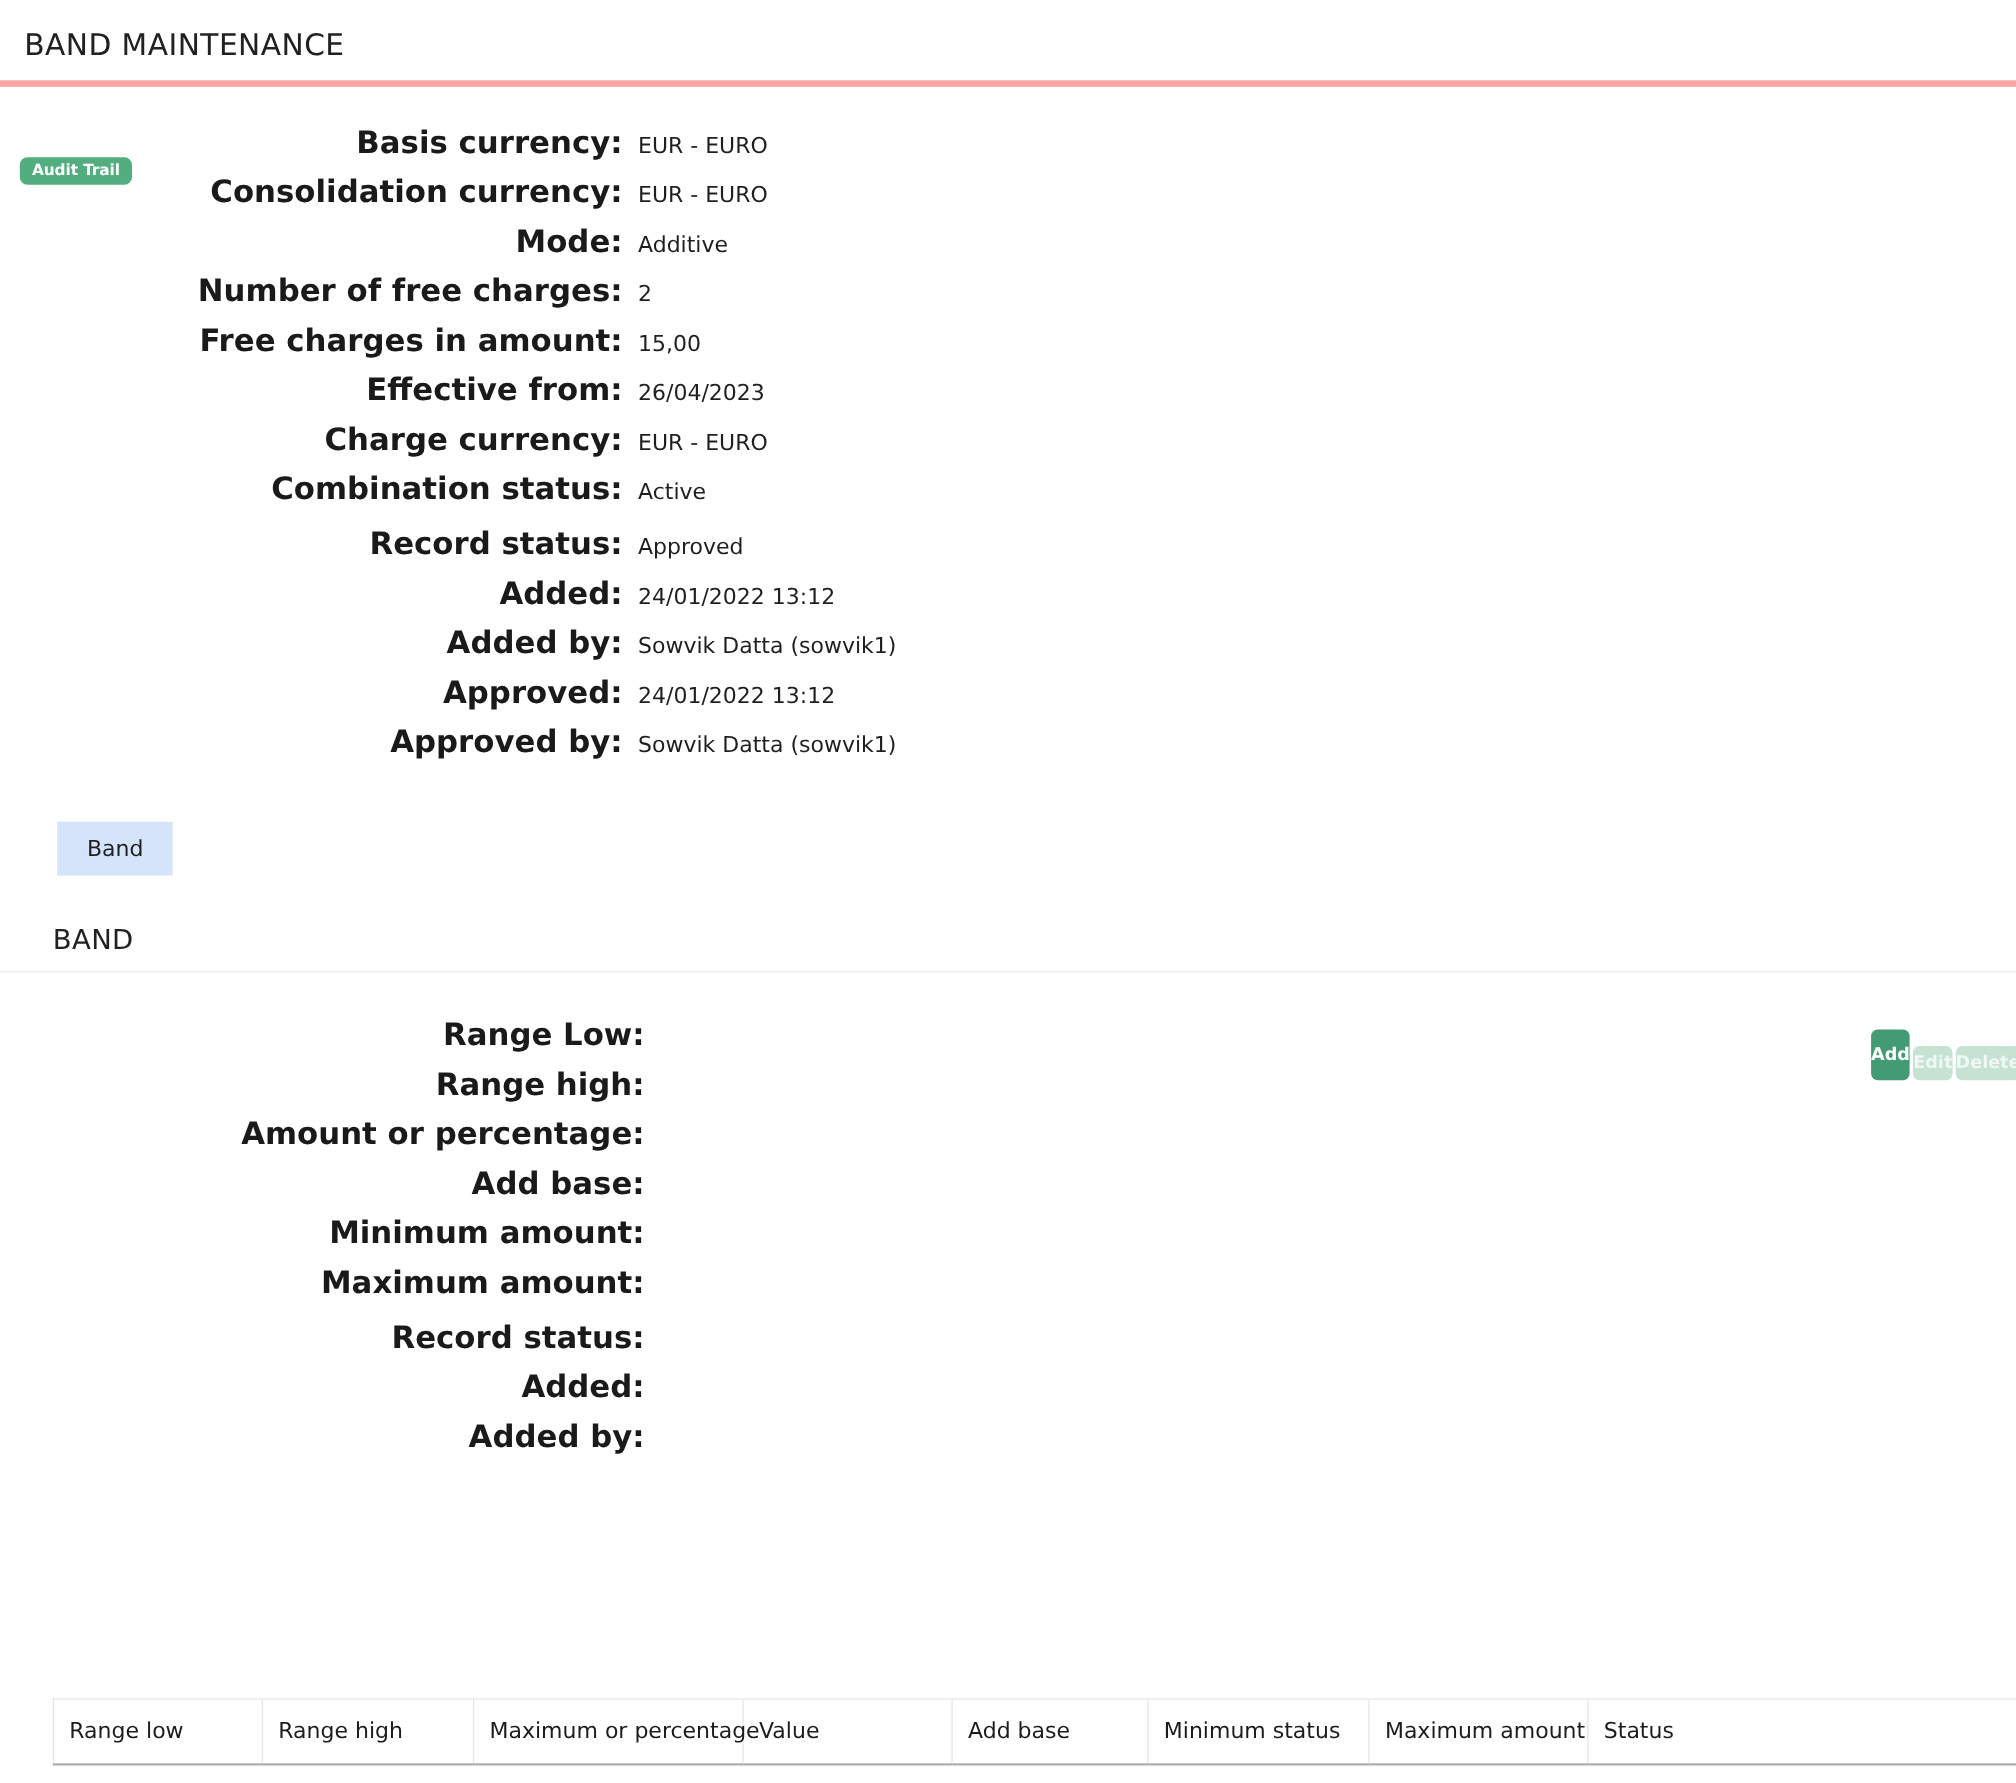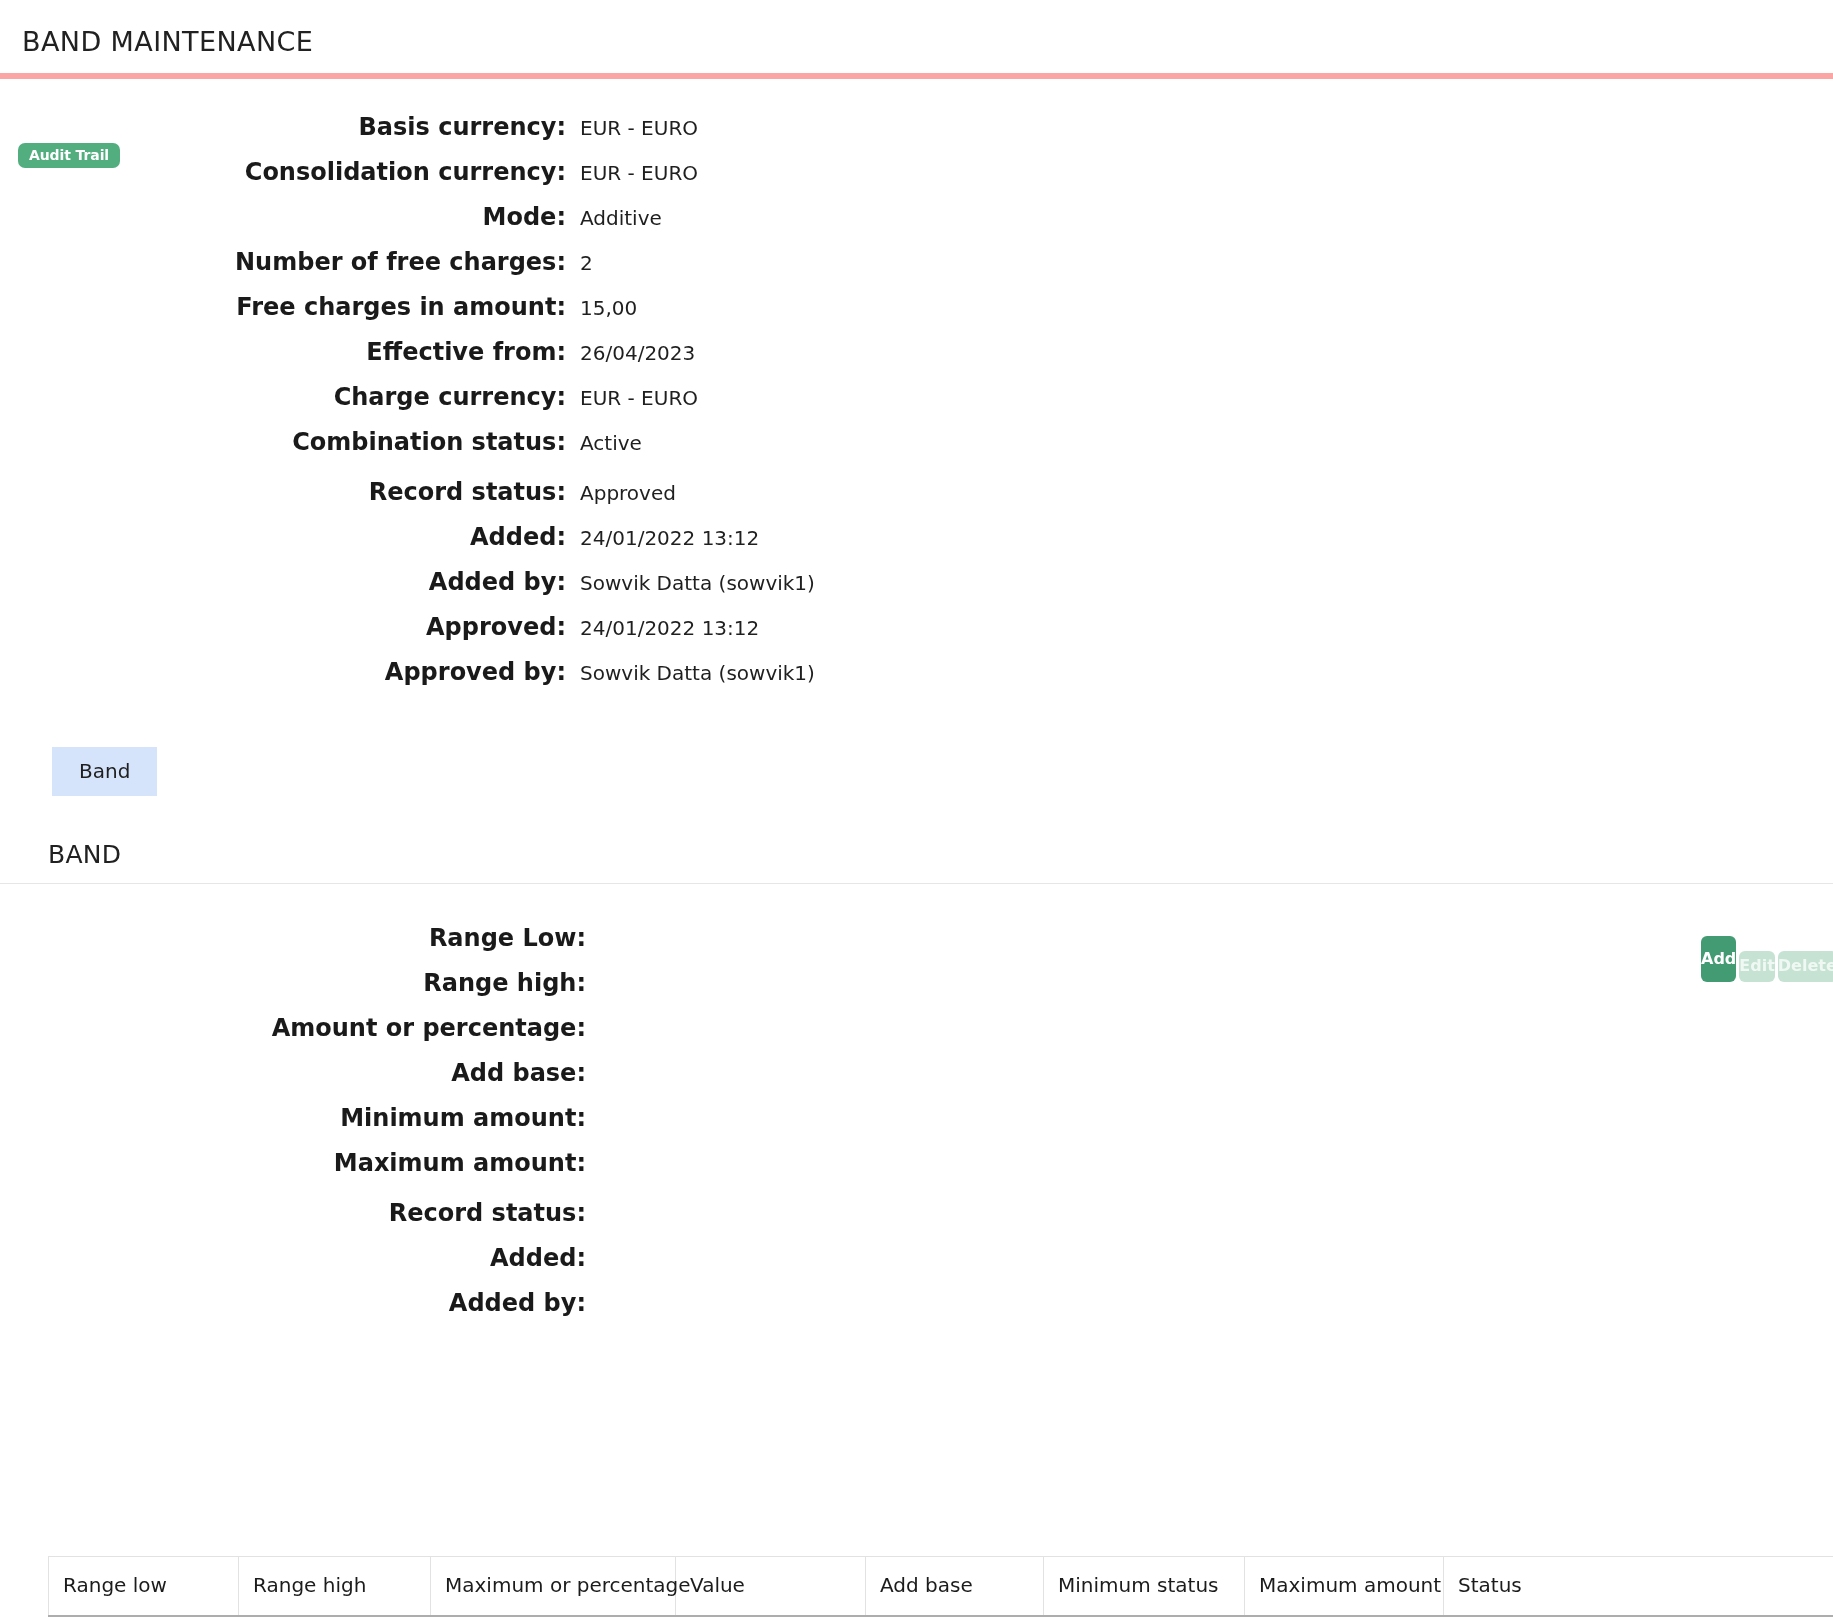--- a/index.html
+++ b/index.html
@@ -55,21 +55,21 @@
   }
   .detail-row {
     display: flex;
     align-items: baseline;
     height: 45px;
   }
   .detail-row.gap-before { margin-top: 5px; }
   .detail-label {
     width: 566px;
     text-align: right;
-    font-size: 24px;
+    font-size: 28px;
     font-weight: 700;
     color: #1a1a1a;
     padding-right: 0;
     white-space: nowrap;
   }
   .detail-value {
     font-size: 20px;
     font-weight: 400;
     color: #1f1f1f;
     padding-left: 14px;
@@ -137,21 +137,21 @@
     cursor: pointer;
   }
   .action-btn.enabled { background: #429b72; }
   .action-btn.disabled { background: #c5e2d3; color: #f0f8f3; cursor: default; margin-top: 15px; }
 
   
   .table-wrap {
     position: absolute;
     left: 0;
     right: 0;
-    bottom: 4px;
+    bottom: 16px;
     padding: 4px 0 0 48px;
   }
   table.band-table {
     width: 1785px;
     border-collapse: collapse;
     table-layout: fixed;
   }
   table.band-table th {
     font-size: 20px;
     font-weight: 400;

